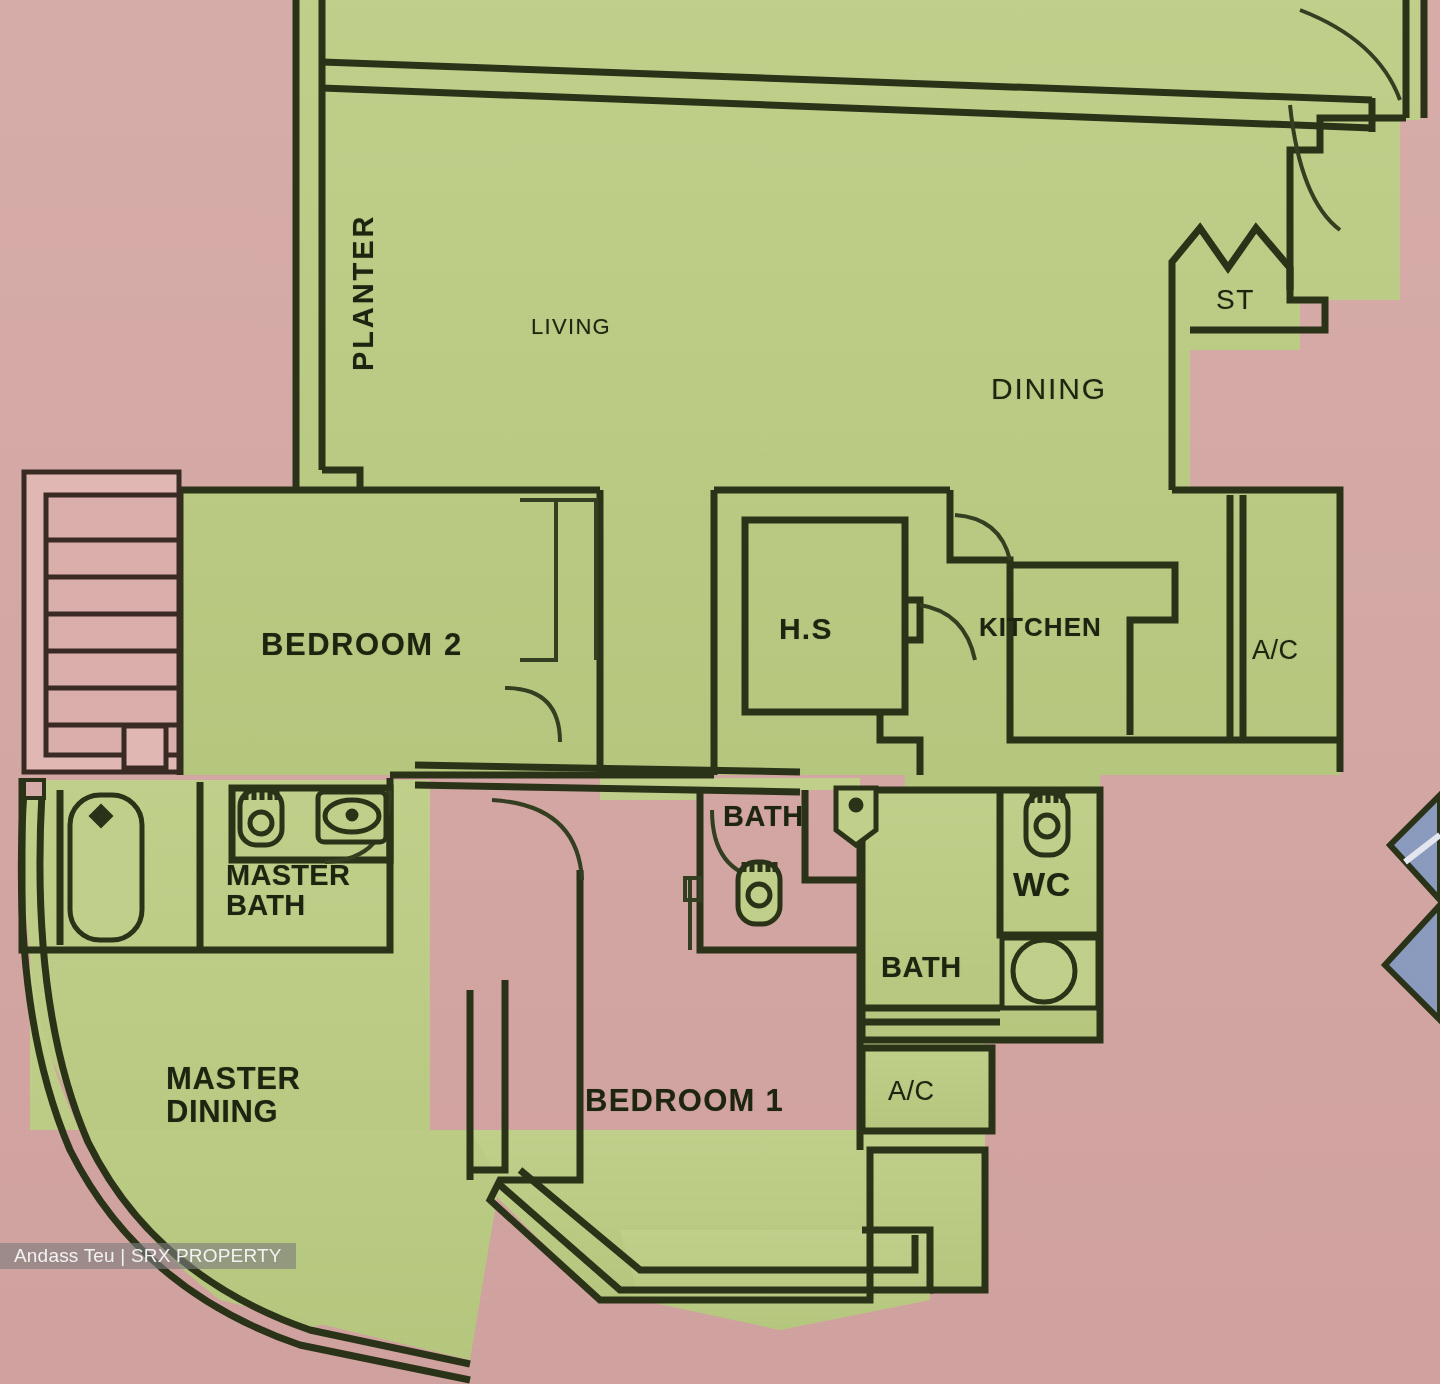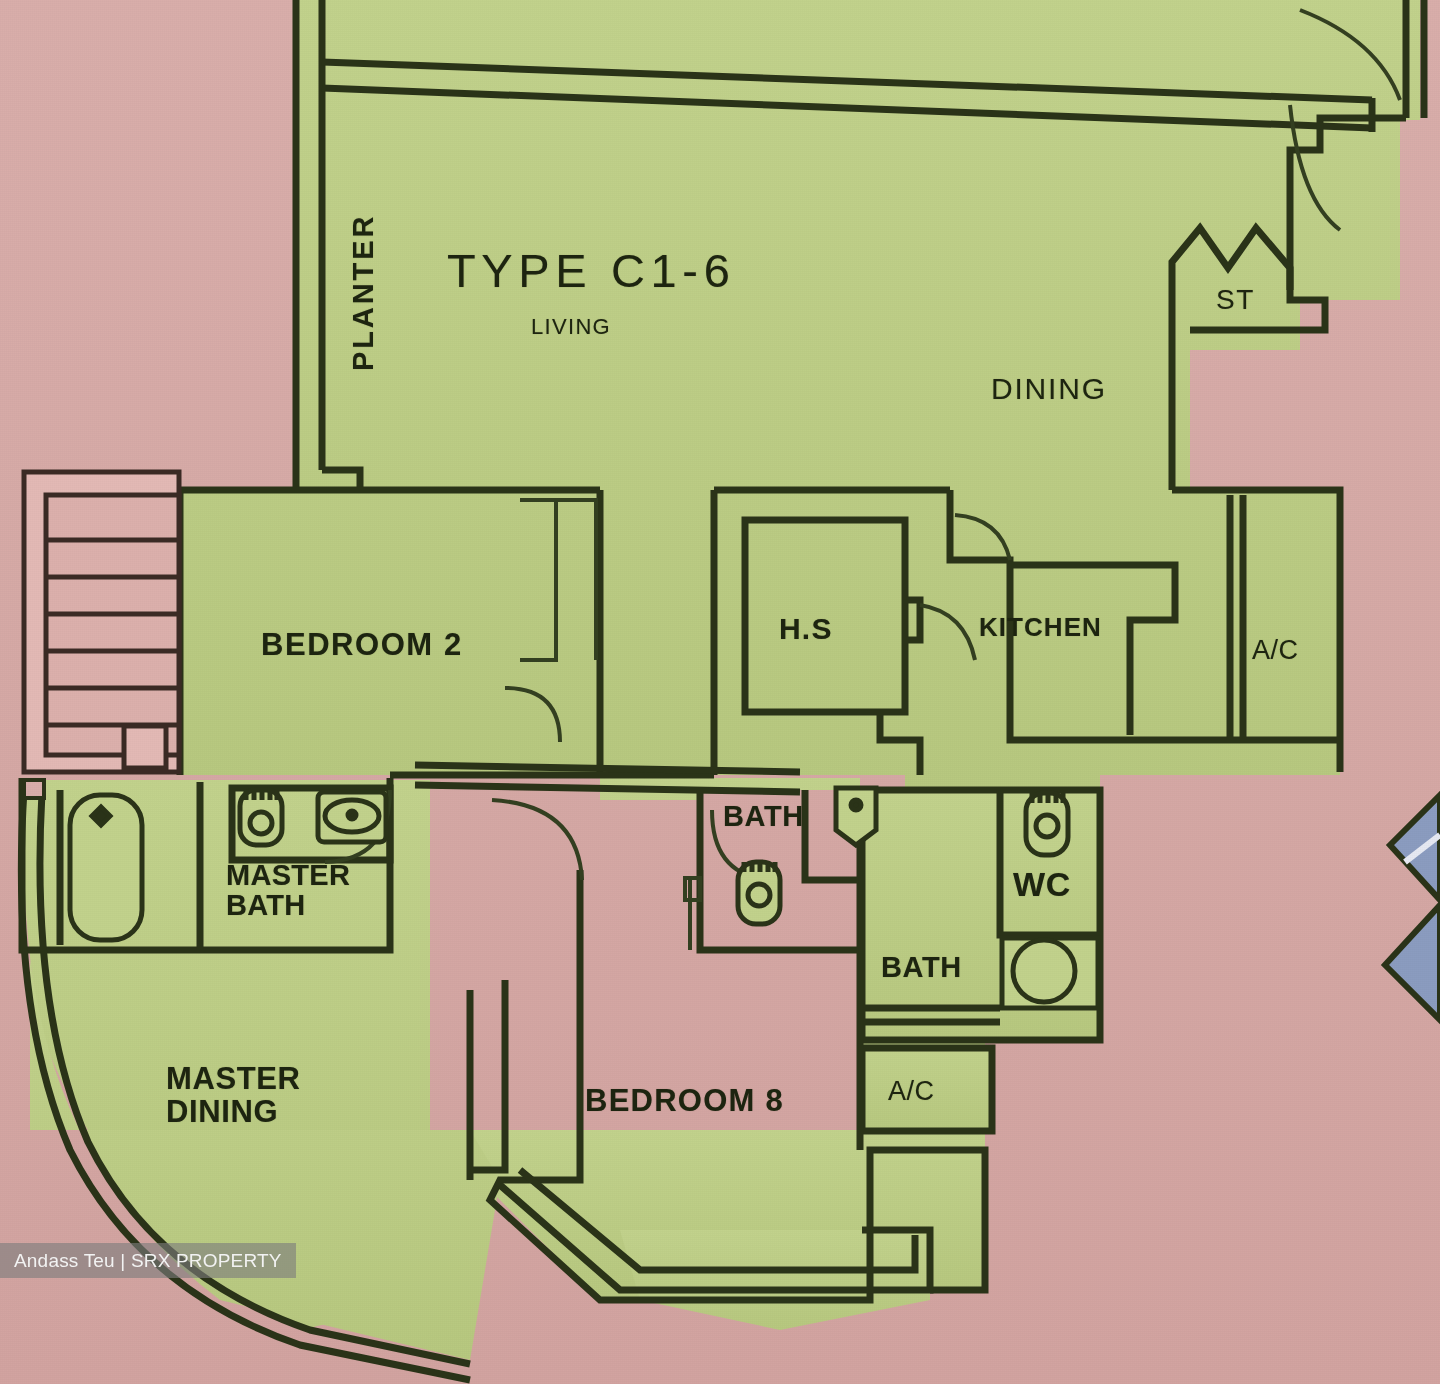--- a/index.html
+++ b/index.html
@@ -55,21 +55,21 @@
     font-size: 29px;
     letter-spacing: 0.10em;
     font-weight: 700;
     transform-origin: 0 0;
     transform: rotate(-90deg);
   }
   #watermark {
     position: absolute;
     left: 0;
     top: 1243px;
-    height: 35px;
+    height: 26px;
     padding: 0 14px 0 14px;
     display: flex;
     align-items: center;
     background: rgba(125,125,125,0.62);
     color: #f2f2f2;
     font-family: "Liberation Sans", sans-serif;
     font-size: 19px;
     letter-spacing: 0.01em;
     white-space: nowrap;
   }
@@ -295,21 +295,20 @@
 
       <rect x="24" y="780" width="20" height="18" fill="#d9aeaa" stroke="#2a3318" stroke-width="4"></rect>
 
     </g>
   </svg>
 
   <div class="grain"></div>
 
   <div class="room-label lbl-planter" style="left:348px; top:371px;">PLANTER</div>
 
-  <div class="room-label lbl-type" style="left:447px; top:246px;">TYPE C1-6</div>
 
   <div class="room-label lbl-living" style="left:531px; top:315px;">LIVING</div>
 
   <div class="room-label lbl-dining" style="left:991px; top:373px;">DINING</div>
 
   <div class="room-label lbl-st" style="left:1216px; top:285px;">ST</div>
 
   <div class="room-label lbl-bed2" style="left:243px; top:629px;margin-left:18px;">BEDROOM 2</div>
 
   <div class="room-label lbl-hs" style="left:779px; top:613px;">H.S</div>
@@ -321,21 +320,21 @@
   <div class="room-label lbl-mbath" style="left:226px; top:860px;"><span>MASTER</span><br><span>BATH</span></div>
 
   <div class="room-label lbl-bath" style="left:723px; top:801px;">BATH</div>
 
   <div class="room-label lbl-wc" style="left:1013px; top:867px;">WC</div>
 
   <div class="room-label lbl-yard" style="left:881px; top:952px;">BATH</div>
 
   <div class="room-label lbl-mbed" style="left:166px; top:1063px;"><span>MASTER</span><br><span>DINING</span></div>
 
-  <div class="room-label lbl-bed3" style="left:585px; top:1085px;">BEDROOM 8</div>
+  <div class="room-label lbl-bed3" style="left:585px; top:1085px;">BEDROOM 1</div>
 
   <div class="room-label lbl-ac" style="left:888px; top:1077px;">A/C</div>
 
   <div id="watermark">
     <span>Andass Teu | SRX PROPERTY</span>
   </div>
 
 </div>
 
 </body></html>

